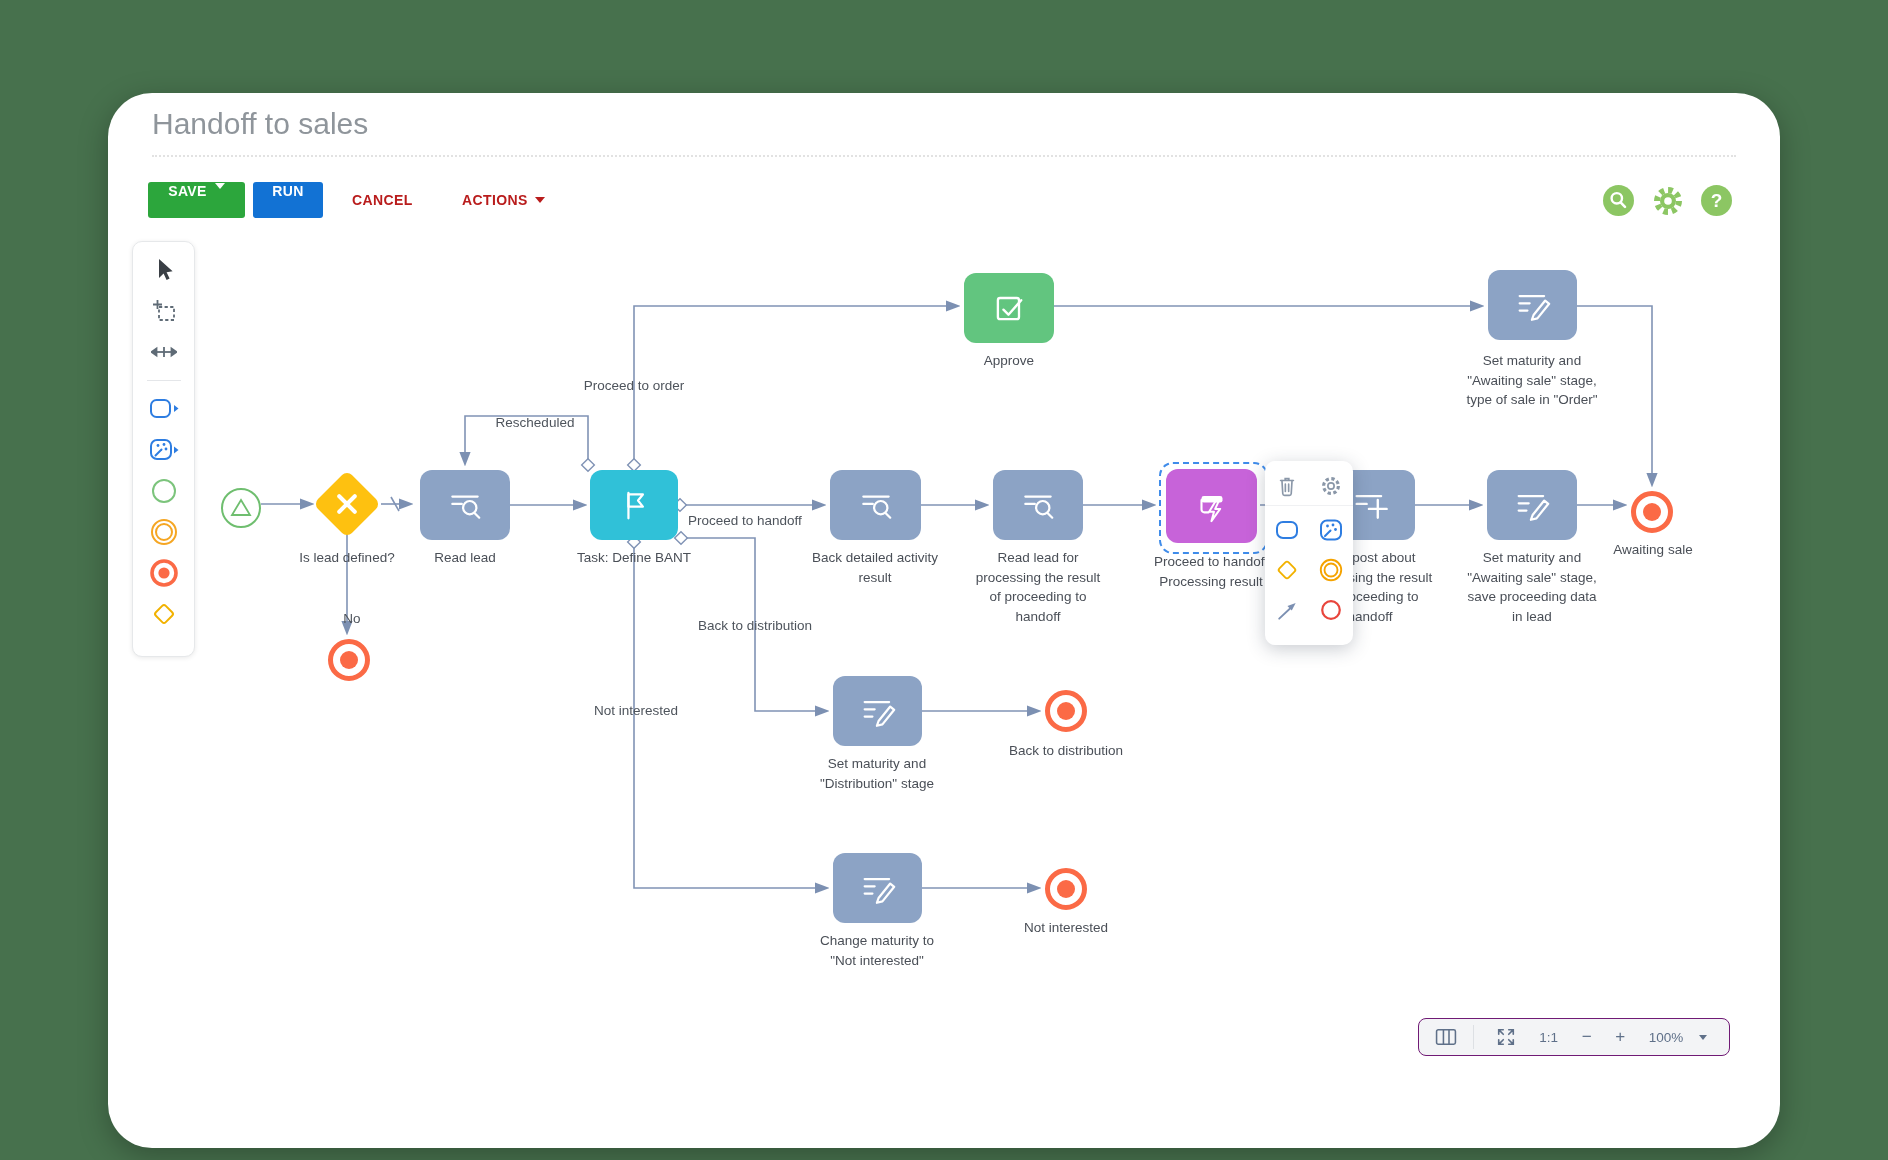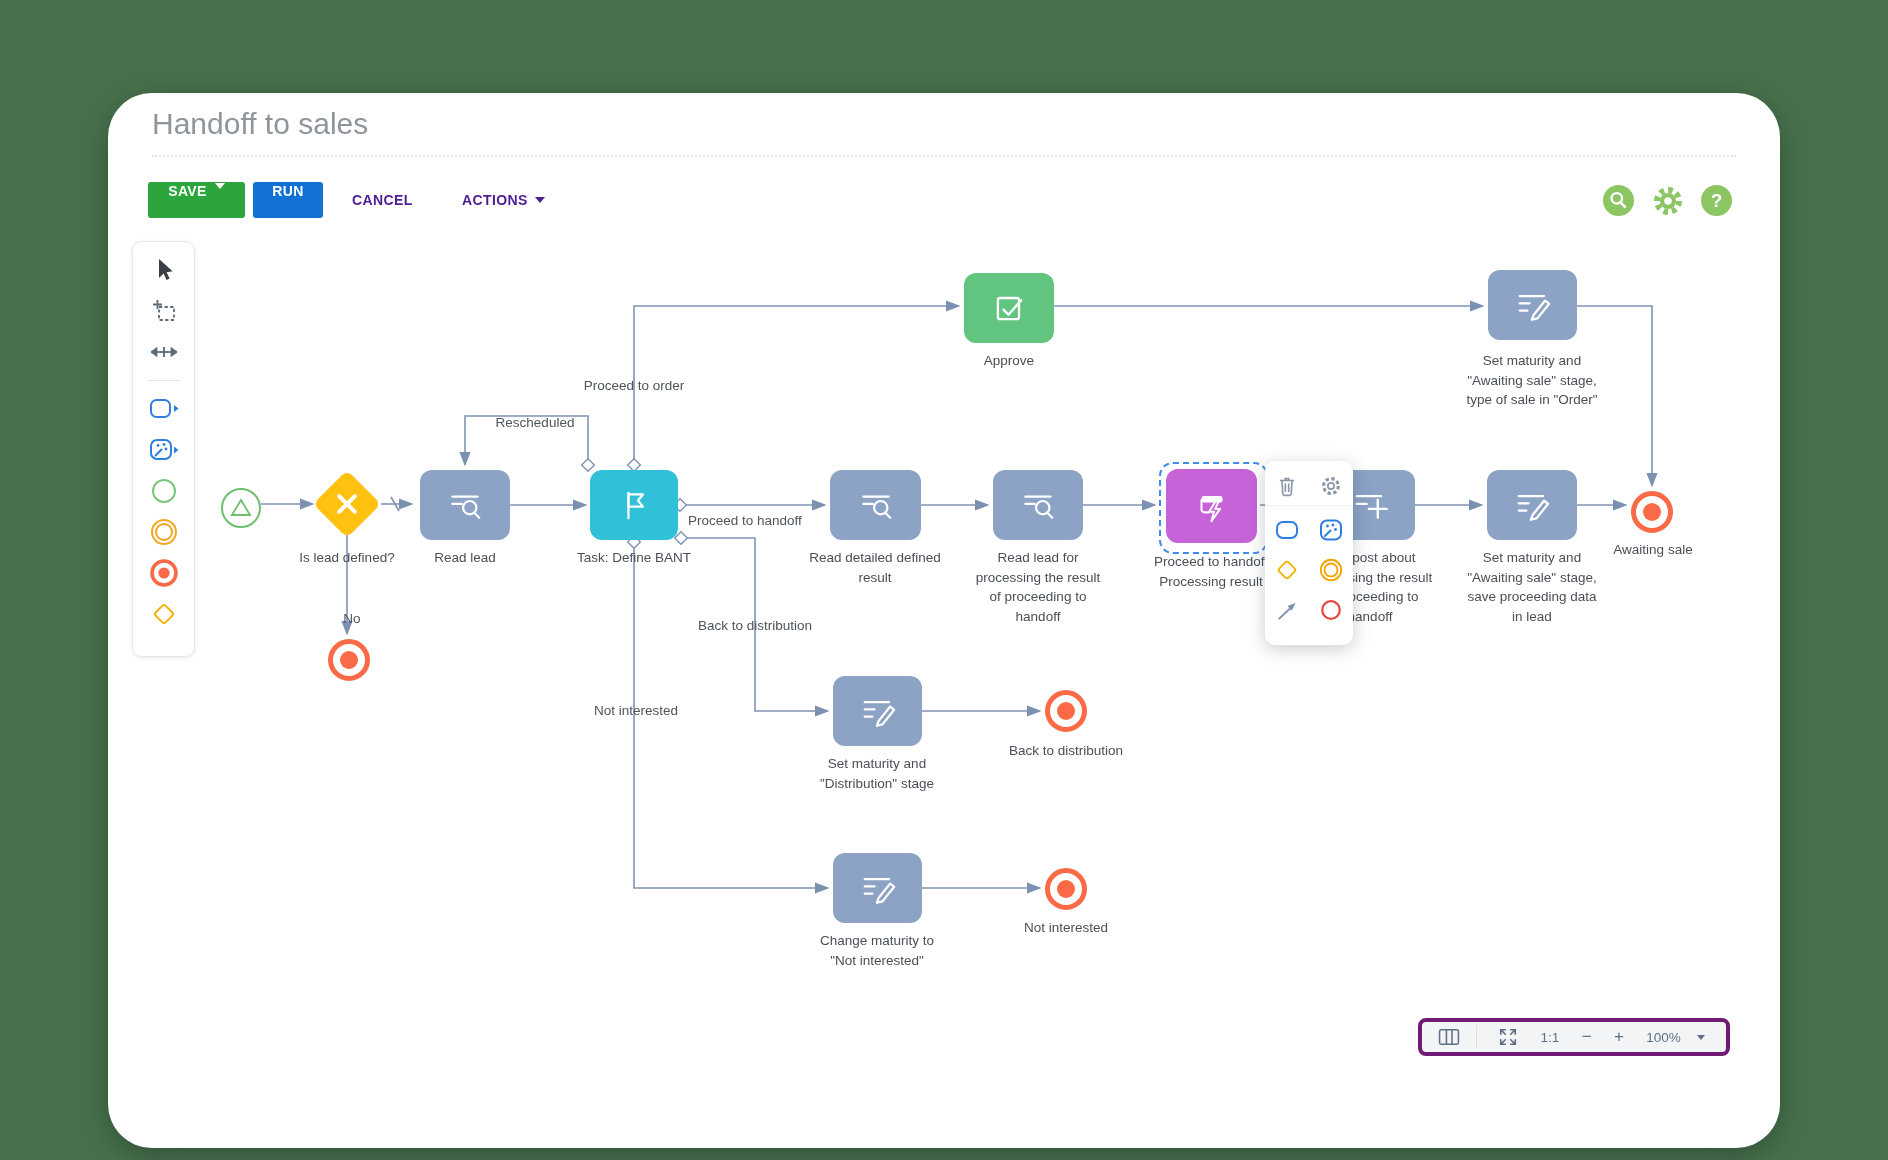--- a/index.html
+++ b/index.html
@@ -7,21 +7,21 @@
   .card{position:absolute;left:108px;top:45px;width:1672px;height:1055px;
     background:#fff;border-radius:44px;box-shadow:0 8px 30px rgba(0,0,0,.28);overflow:hidden;margin-top:48px;}
   
   .title{position:absolute;left:44px;top:14px;font-size:30px;color:#8F959B;}
   .title-sep{position:absolute;left:44px;right:44px;top:62px;border-bottom:2px dotted #E2E2E2;}
   .btn{position:absolute;top:89px;height:36px;border:none;border-radius:3px;color:#fff;
     font-size:14px;font-weight:700;letter-spacing:.4px;display:flex;justify-content:center;cursor:pointer;}
   .btn-save{left:40px;width:97px;background:#2CA63C;gap:8px;}
   .btn-run{left:145px;width:70px;background:#1272D4;}
   .lnk{position:absolute;top:89px;height:36px;display:flex;align-items:center;gap:7px;
-    color:#4c1d95;font-size:14px;font-weight:700;letter-spacing:.4px;cursor:pointer;background:none;border:none;}
+    color:#b91c1c;font-size:14px;font-weight:700;letter-spacing:.4px;cursor:pointer;background:none;border:none;}
   .lnk-cancel{left:238px;}
   .lnk-actions{left:348px;}
   .caret-dn{width:0;height:0;border-left:5px solid transparent;border-right:5px solid transparent;border-top:6px solid currentColor;}
   .btn-save .caret-dn{color:#fff;}
   .hdr-icons{position:absolute;top:92px;right:48px;display:flex;gap:18px;align-items:center;}
   .hdr-icons .ic{width:31px;height:31px;cursor:pointer;}
   
   .palette{position:absolute;left:24px;top:148px;width:61px;height:400px;background:#fff;
     border:1px solid #E6E8EA;border-radius:10px;box-shadow:0 1px 5px rgba(0,0,0,.09);
     display:flex;flex-direction:column;align-items:center;padding-top:14px;gap:13px;z-index:6;}
@@ -46,21 +46,21 @@
   .elabel{position:absolute;font-size:13.5px;color:#4E545C;z-index:4;white-space:nowrap;}
   .sel{position:absolute;left:1051px;top:369px;width:105px;height:88px;border:2px dashed #3F8CEA;border-radius:14px;z-index:2;}
   
   .ctx{position:absolute;left:1157px;top:368px;width:88px;height:184px;background:#fff;border-radius:10px;
     box-shadow:0 4px 18px rgba(40,50,70,.25);z-index:10;display:flex;flex-direction:column;padding:6px 0 2px;box-sizing:border-box;}
   .ctx-row{display:flex;justify-content:space-around;align-items:center;height:40px;}
   .ctx-head{border-bottom:1px solid #F0F1F3;margin-bottom:4px;height:38px;}
   .ctx-btn{width:26px;height:26px;display:flex;align-items:center;justify-content:center;cursor:pointer;}
   
   .zoombar{position:absolute;left:1310px;top:925px;width:312px;height:38px;background:#F3F4F6;
-    border:4px solid #701a75;border-radius:8px;display:flex;align-items:center;z-index:10;box-sizing:border-box;}
+    border:1px solid #701a75;border-radius:8px;display:flex;align-items:center;z-index:10;box-sizing:border-box;}
   .zb-left{width:54px;display:flex;justify-content:center;align-items:center;border-right:1px solid #DDE0E4;height:24px;}
   .zb-right{flex:1;display:flex;align-items:center;justify-content:space-around;padding:0 10px;}
   .zb-it{color:#5F7089;font-size:13.5px;display:flex;align-items:center;cursor:pointer;}
   .zb-zoom{gap:16px;}
   .zb-zoom .caret-dn{border-top-width:5px;border-left-width:4px;border-right-width:4px;color:#5F7089;}
   svg{display:block;}
 </style>
 </head>
 <body>
 
@@ -294,21 +294,21 @@
       <svg width="40" height="40" viewBox="0 0 36 36" fill="none" stroke="#fff" stroke-width="2" stroke-linecap="round">
         <path d="M6 10h22M6 16.5h9M6 23h7"></path>
           <path d="M18.5 27L29 14l3.6 2.9L22 30l-5 1.3z" stroke-linejoin="round"></path>
         </svg>
     </div>
 
     <div class="nlabel" style="left:149px;top:455px;">Is lead defined?</div>
     <div class="nlabel" style="left:267px;top:455px;">Read lead</div>
     <div class="nlabel" style="left:436px;top:455px;">Task: Define BANT</div>
     <div class="nlabel" style="left:811px;top:258px;">Approve</div>
-    <div class="nlabel" style="left:677px;top:455px;">Read detailed defined
+    <div class="nlabel" style="left:677px;top:455px;">Back detailed activity
 result</div>
     <div class="nlabel" style="left:840px;top:455px;">Read lead for
 processing the result
 of proceeding to
 handoff</div>
     <div class="nlabel" style="left:1013px;top:459px;">Proceed to handoff
 Processing result</div>
     <div class="nlabel" style="left:1172px;top:455px;">Add post about
 processing the result
 of proceeding to

